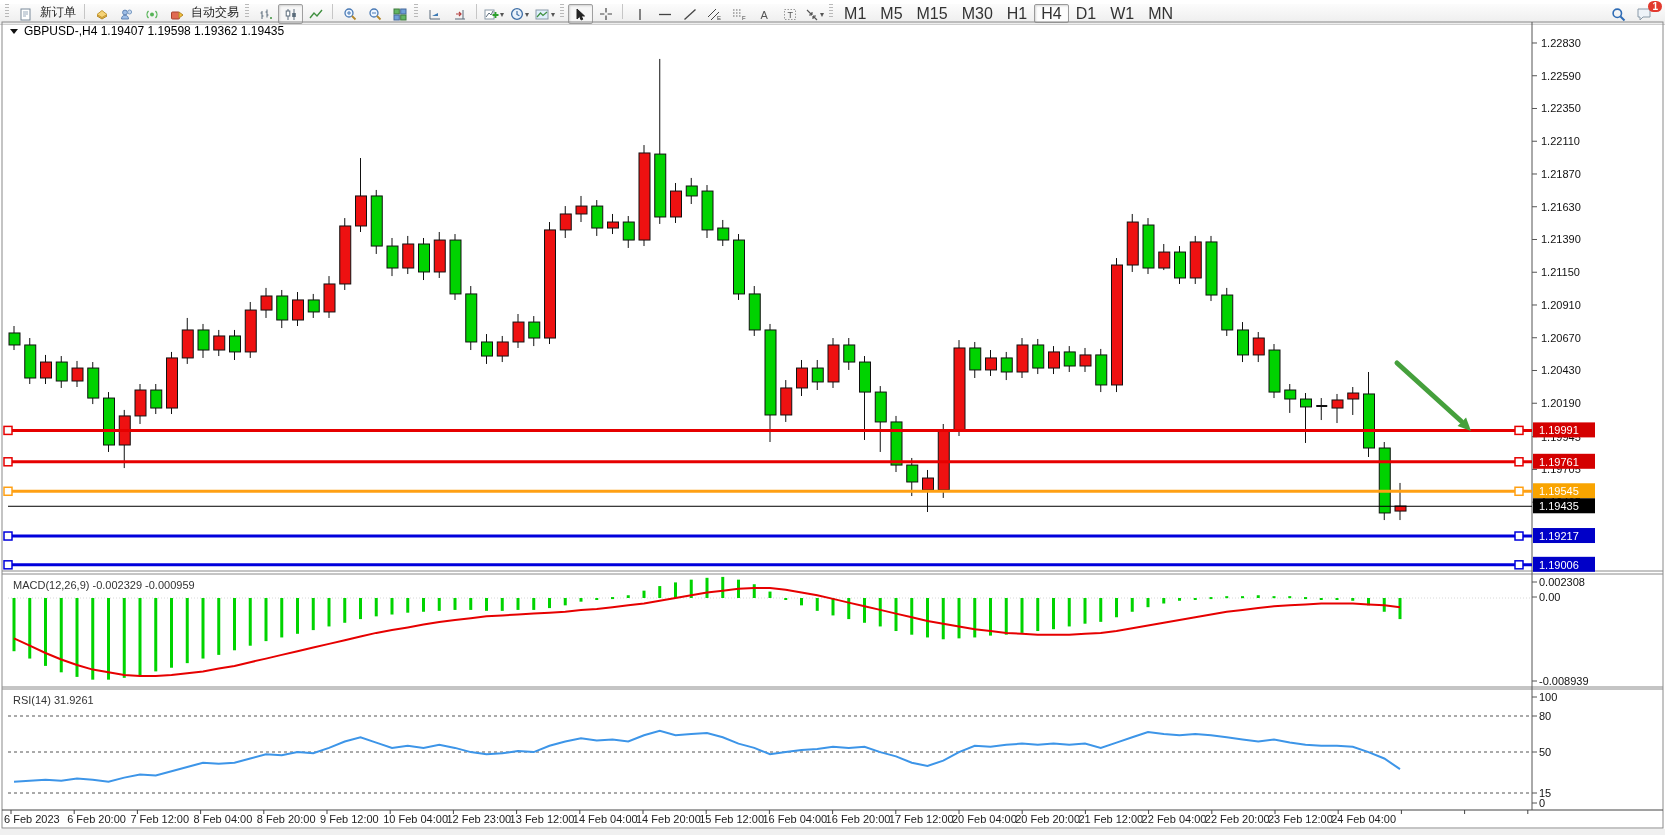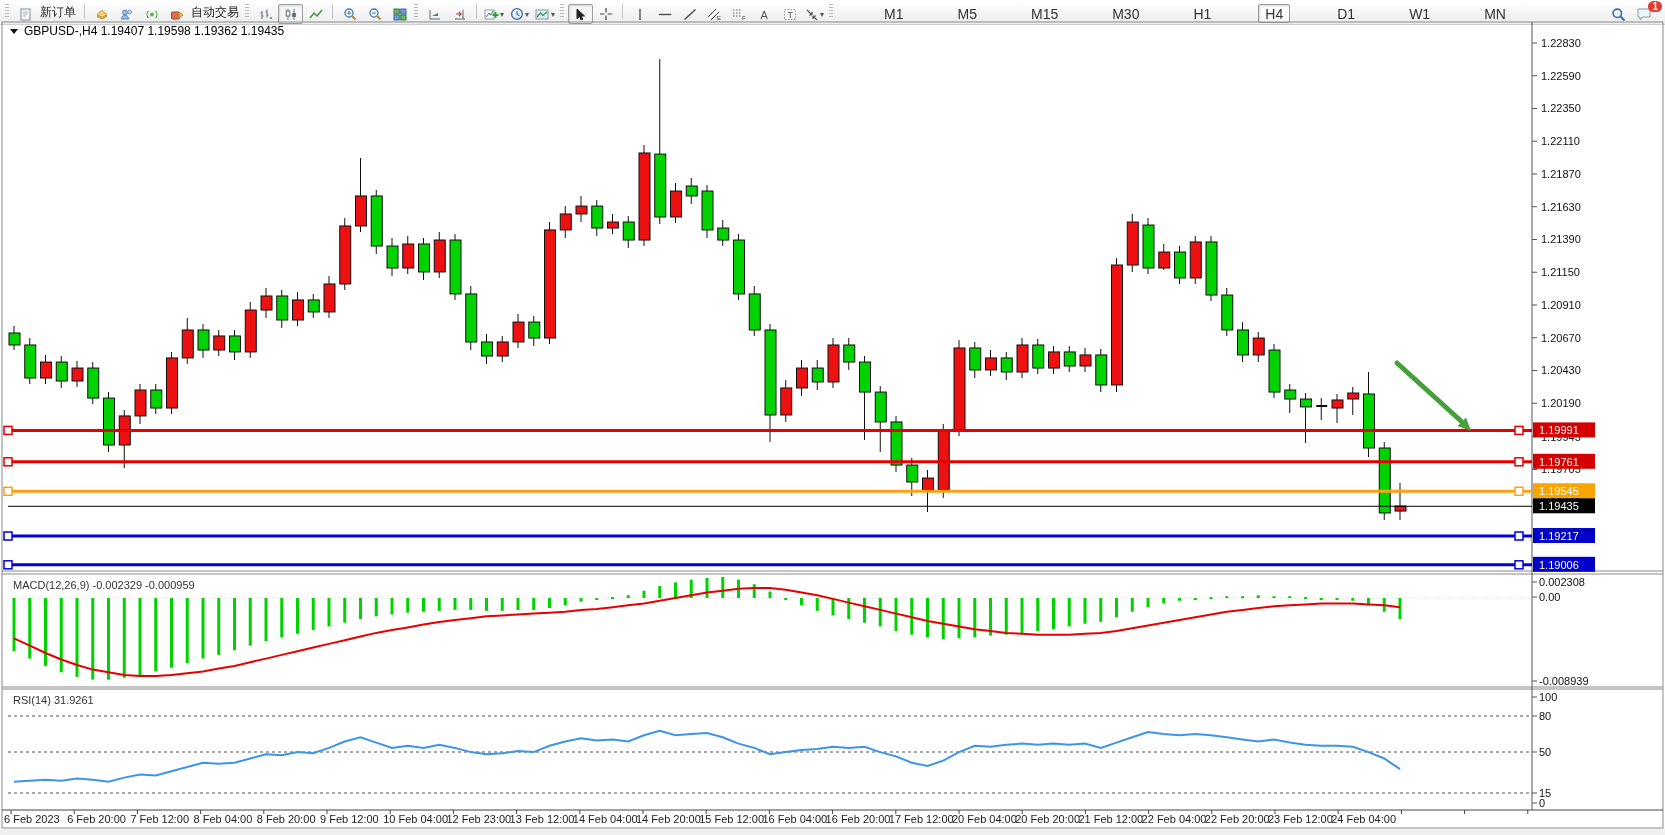--- a/index.html
+++ b/index.html
@@ -11,21 +11,21 @@
     display:flex;align-items:flex-start;padding:0 3px;box-sizing:border-box;font-size:12px;color:#222;}
   .grip{width:4px;height:14px;margin:0 4px 0 2px;
     background:repeating-linear-gradient(to bottom,#b9b9b9 0 1px,transparent 1px 3px);}
   .tsep{width:1px;height:15px;background:#c6c6c6;margin:0 4px;}
   .tbtn{height:18px;min-width:19px;display:flex;align-items:center;justify-content:center;
     padding:0 2px;border:1px solid transparent;border-radius:2px;}
   .tbtn.sunken{background:#f6f6f6;border:1px solid #9f9f9f;box-shadow:inset 1px 1px 2px #d2d2d2;}
   .tlabel{margin:0 4px 0 2px;white-space:nowrap;}
   .caret{font-size:8px;color:#555;margin-left:1px;}
   .tfbtn{height:17px;padding:0 6px;display:flex;align-items:center;color:#333;
-    border:1px solid transparent;border-radius:2px;font-size:14px;margin-left:40px;}
+    border:1px solid transparent;border-radius:2px;font-size:16px;}
   .tfbtn.active{background:#fdfdfd;border:1px solid #9a9a9a;box-shadow:inset 1px 1px 2px #d5d5d5;}
   .spacer{flex:1;}
   .chatwrap{position:relative;margin-right:6px;}
   .badge{position:absolute;top:-4px;right:-7px;background:#e23a2e;color:#fff;
     border-radius:8px;font-size:10px;line-height:11px;padding:0 4px;font-weight:bold;}
   
   #chart-svg{position:absolute;left:0;top:0;}
   svg text{font-family:"Liberation Sans",sans-serif;}
   .statusstrip{position:absolute;left:0;top:829px;width:100%;height:6px;background:#f0f0f0;}
 </style>

